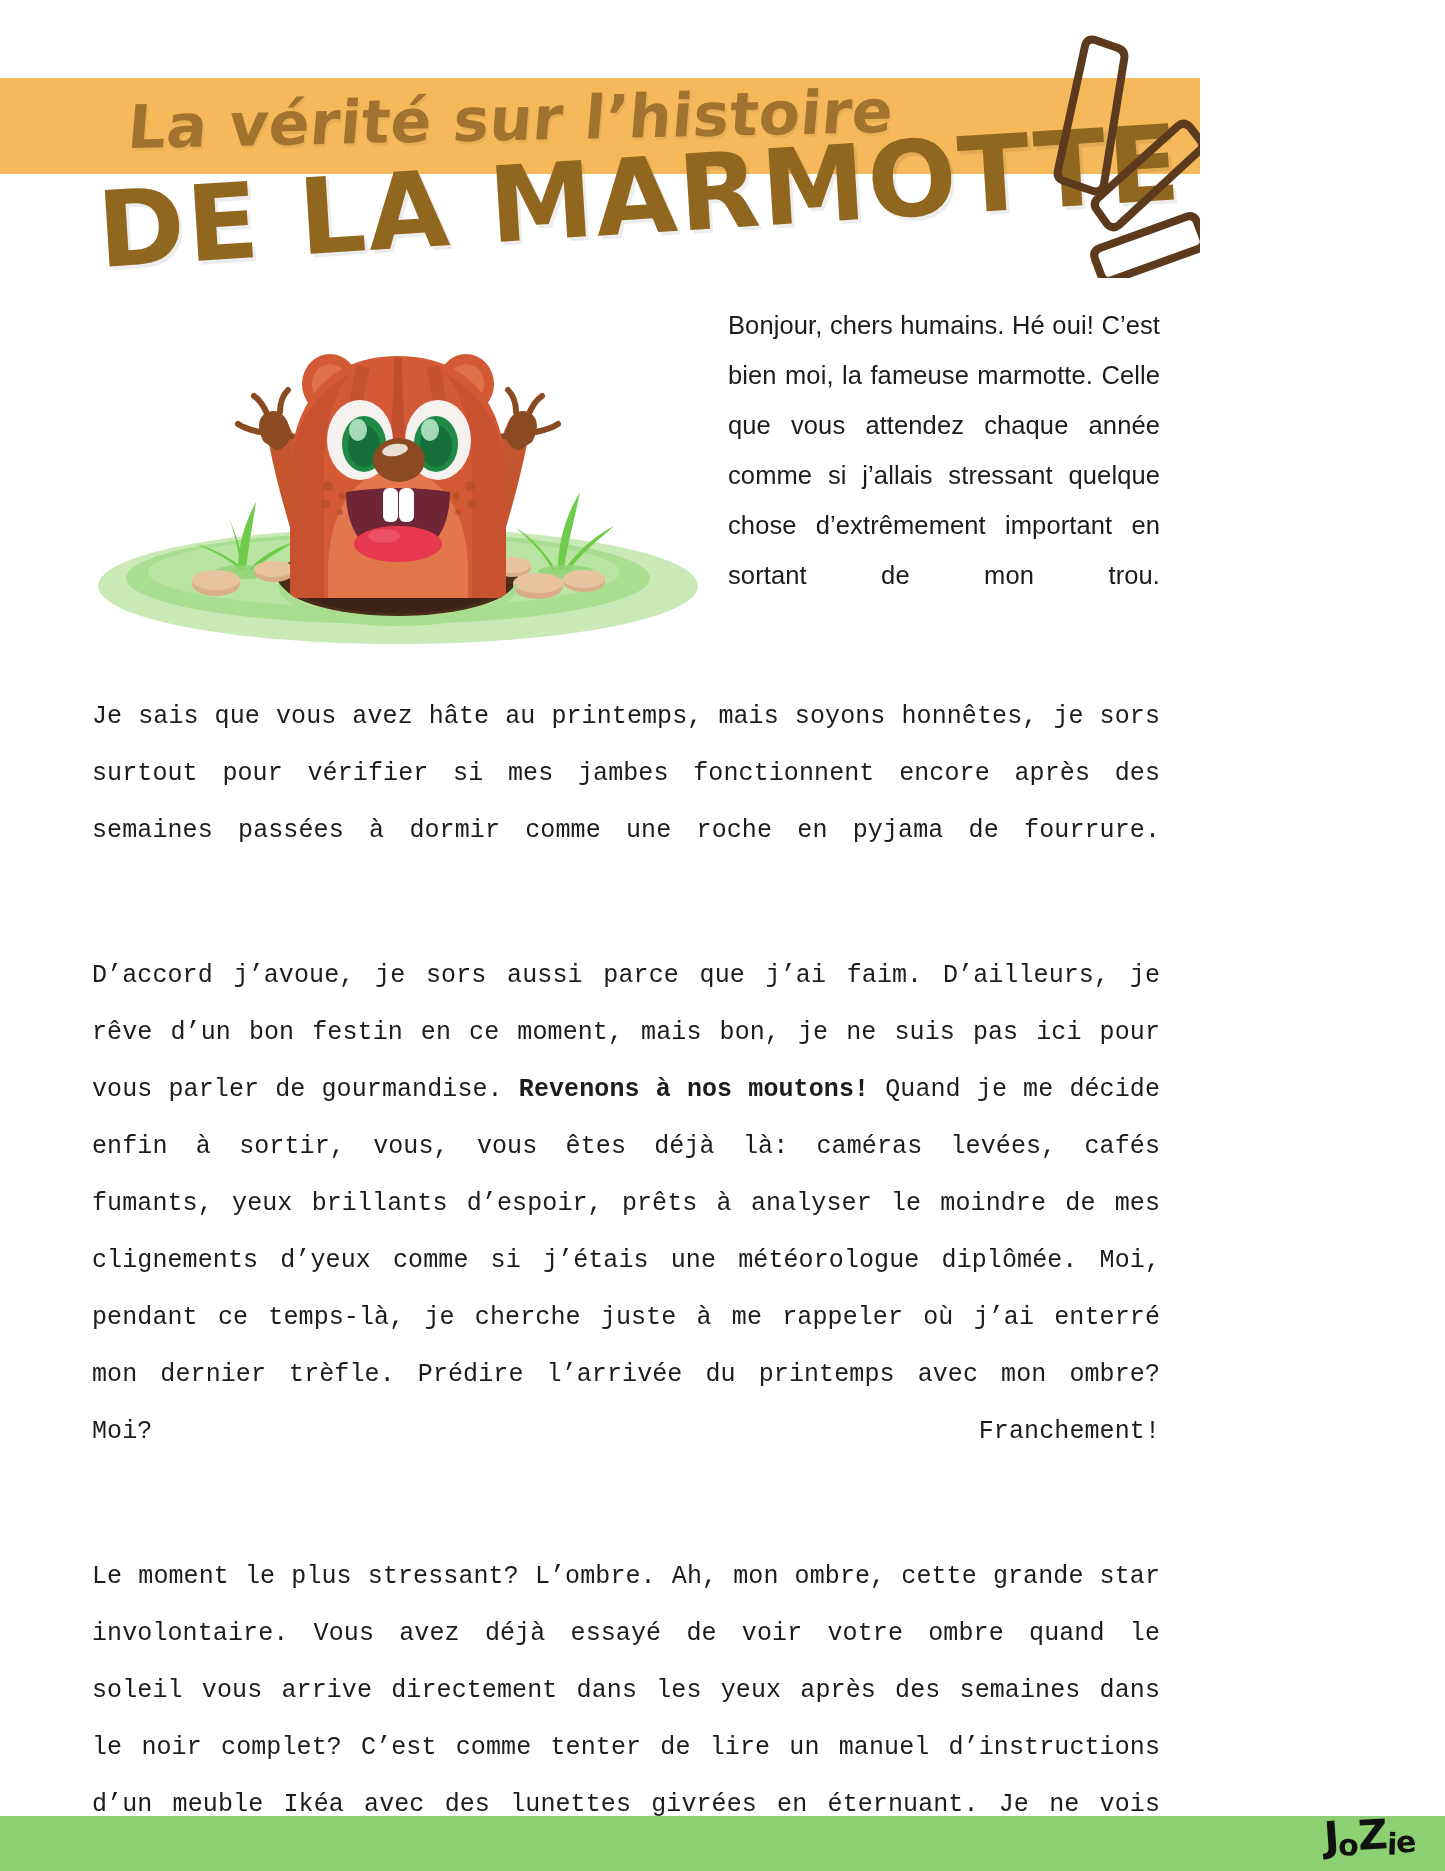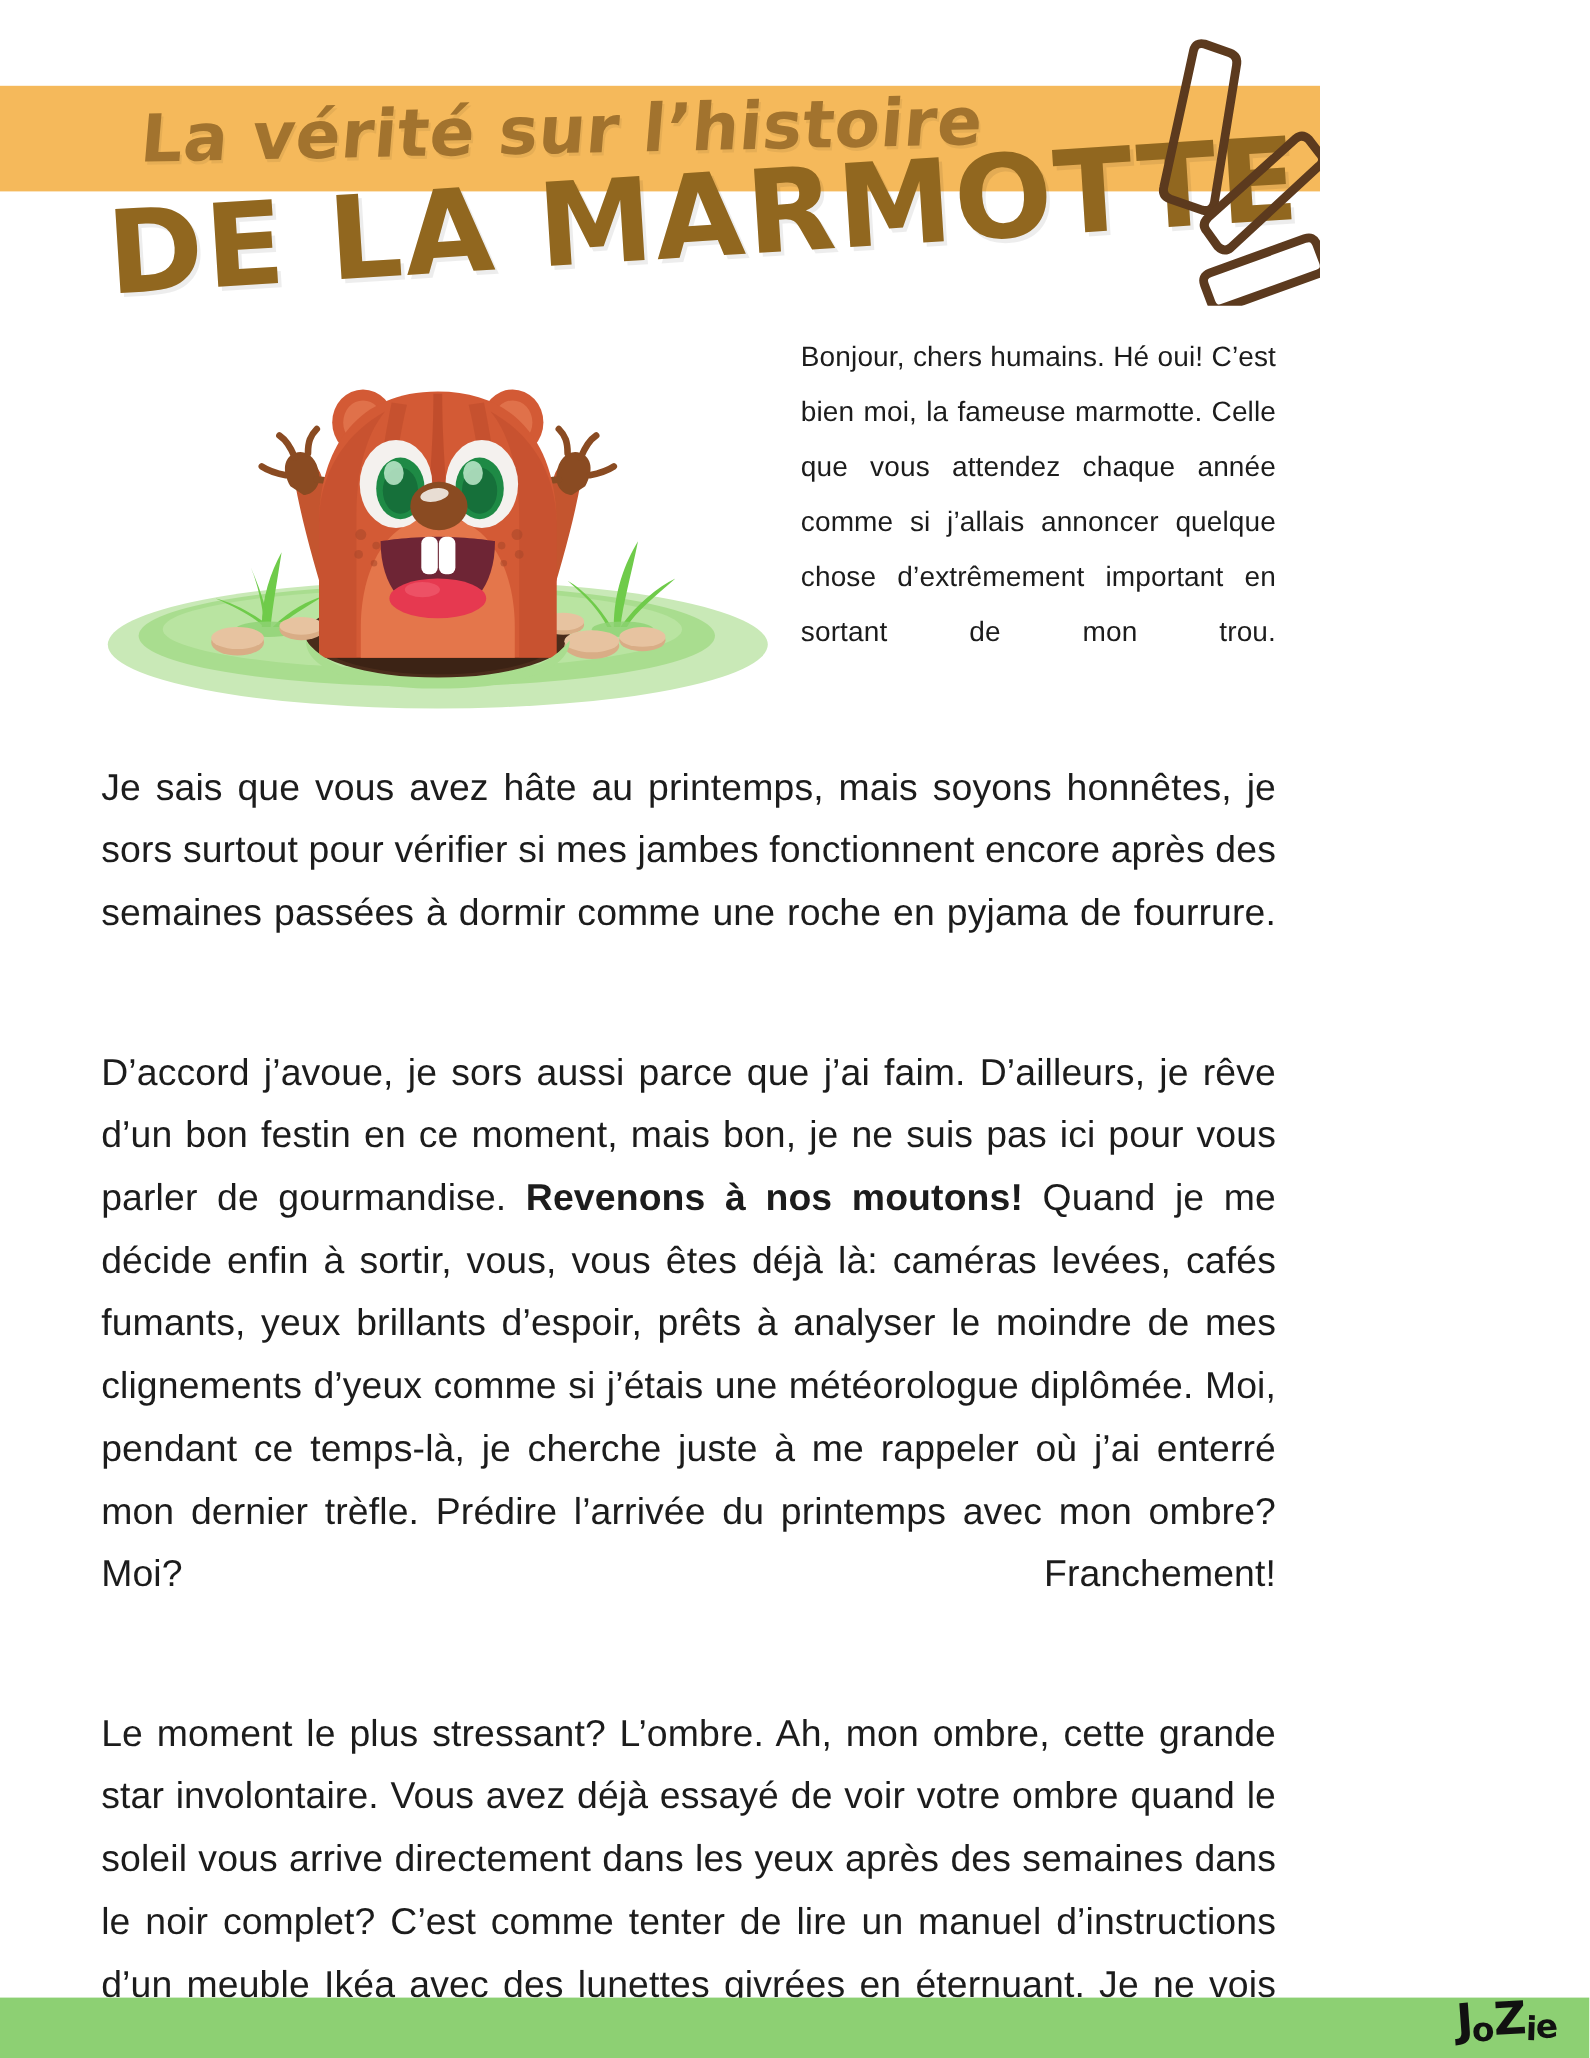--- a/index.html
+++ b/index.html
@@ -102,23 +102,23 @@
   }
 
   .body-block {
     position: absolute;
     left: 92px;
     top: 688px;
     width: 1068px;
   }
 
   .para {
-    font-family: Liberation Sans, sans-serif;
+    font-family: Liberation Mono, monospace;
     font-weight: 300;
-    font-size: 34px;
+    font-size: 25px;
     line-height: 57px;
     color: #1c1c1c;
     text-align: justify;
     text-justify: inter-word;
     margin: 0 0 31px 0;
     letter-spacing: 0.1px;
   }
   .para:last-child { margin-bottom: 0; }
   .para::after {
     content: "";
@@ -295,21 +295,21 @@
 
       <ellipse cx="310" cy="224" rx="44" ry="18" fill="#E63950"></ellipse>
       <ellipse cx="296" cy="216" rx="16" ry="7" fill="#F05B6E" opacity="0.7"></ellipse>
     </g>
 
     <path d="M190 262 C210 288 250 300 310 300 C370 300 410 288 430 262 C430 290 380 306 310 306 C240 306 190 290 190 262 Z" fill="#A9DD8F"></path>
     <ellipse cx="310" cy="288" rx="260" ry="30" fill="#B9E4A1" opacity="0.0"></ellipse>
   </svg>
 </div>
 
-<div class="intro-para">Bonjour, chers humains. Hé oui! C’est bien moi, la fameuse marmotte. Celle que vous attendez chaque année comme si j’allais annoncer quelque chose d’extrêmement important en sortant de mon trou.</div>
+<div class="intro-para">Bonjour, chers humains. Hé oui! C’est bien moi, la fameuse marmotte. Celle que vous attendez chaque année comme si j’allais stressant quelque chose d’extrêmement important en sortant de mon trou.</div>
 
 <div class="body-block">
   <p class="para"><span>Je sais que vous avez hâte au printemps, mais soyons honnêtes, je sors surtout pour vérifier si mes jambes fonctionnent encore après des semaines passées à dormir comme une roche en pyjama de fourrure.</span></p>
   <p class="para"><span>D’accord j’avoue, je sors aussi parce que j’ai faim. D’ailleurs, je rêve d’un bon festin en ce moment, mais bon, je ne suis pas ici pour vous parler de gourmandise. </span><b>Revenons à nos moutons!</b><span> Quand je me décide enfin à sortir, vous, vous êtes déjà là: caméras levées, cafés fumants, yeux brillants d’espoir, prêts à analyser le moindre de mes clignements d’yeux comme si j’étais une météorologue diplômée. Moi, pendant ce temps-là, je cherche juste à me rappeler où j’ai enterré mon dernier trèfle. Prédire l’arrivée du printemps avec mon ombre? Moi? Franchement!</span></p>
   <p class="para"><span>Le moment le plus stressant? L’ombre. Ah, mon ombre, cette grande star involontaire. Vous avez déjà essayé de voir votre ombre quand le soleil vous arrive directement dans les yeux après des semaines dans le noir complet? C’est comme tenter de lire un manuel d’instructions d’un meuble Ikéa avec des lunettes givrées en éternuant. Je ne vois absolument rien, c’est archi angoissant!</span></p>
 </div>
 
 <div class="footer-bar"></div>
 <div class="brand">
   <span class="b1">J</span><span class="b2">o</span><span class="b3">Z</span><span class="b4">i</span><span class="b5">e</span>

